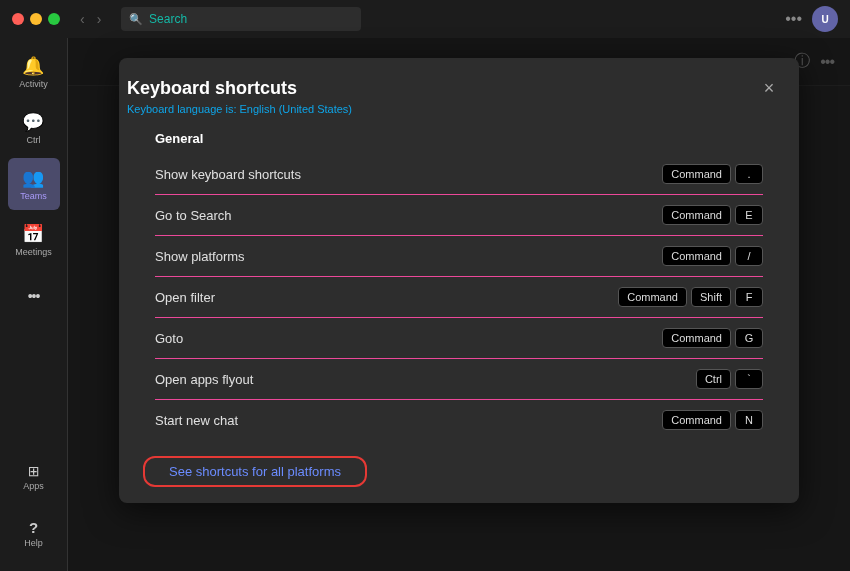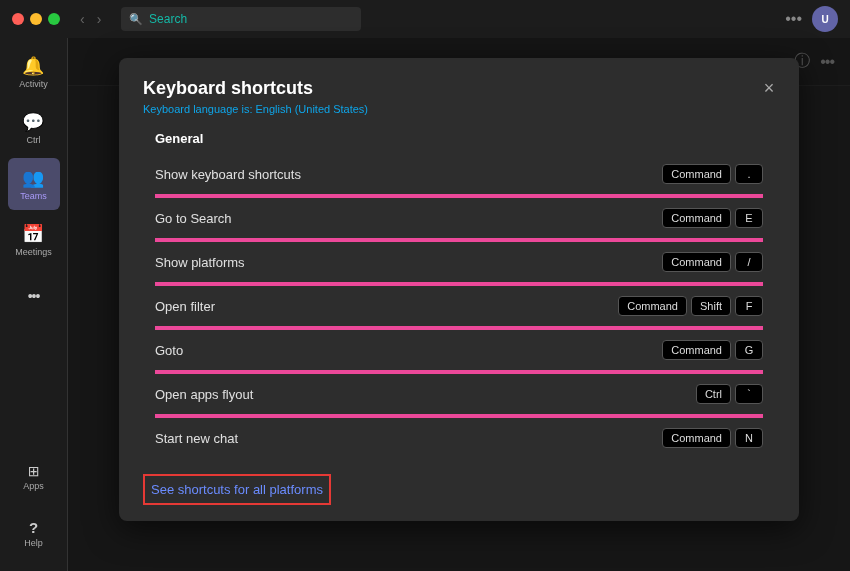--- a/index.html
+++ b/index.html
@@ -176,21 +176,21 @@
       border-radius: 8px;
       width: 680px;
       max-height: 520px;
       box-shadow: 0 8px 32px rgba(0,0,0,0.6);
       display: flex;
       flex-direction: column;
       overflow: hidden;
     }
 
     .modal-header {
-      padding: 20px 24px 12px;
+      padding: 20px 8px 12px;
       position: relative;
     }
     .modal-title {
       font-size: 18px;
       font-weight: 600;
       color: #fff;
       margin-bottom: 4px;
     }
     .modal-subtitle {
       font-size: 11px;
@@ -225,21 +225,21 @@
       color: #fff;
       margin-bottom: 8px;
       margin-top: 4px;
     }
 
     .shortcut-row {
       display: flex;
       align-items: center;
       justify-content: space-between;
       padding: 10px 0;
-      border-bottom: 4px solid #ec4899;
+      border-bottom: 1px solid #ec4899;
     }
     .shortcut-row:last-child {
       border-bottom: none;
     }
     .shortcut-name {
       font-size: 13px;
       color: #e0e0e0;
     }
     .shortcut-keys {
       display: flex;
@@ -265,22 +265,22 @@
       align-items: center;
     }
     .footer-link {
       font-size: 13px;
       color: #6b8cff;
       cursor: pointer;
       text-decoration: none;
     }
     .footer-link.highlighted {
       border: 2px solid #e53935;
-      padding: 6px 6px;
-      border-radius: 0;
+      padding: 6px 24px;
+      border-radius: 12px;
       color: #6b8cff;
     }
 
     
     .collapse-arrow {
       position: absolute;
       left: 57px;
       top: 50%;
       transform: translateY(-50%);
       width: 18px;

